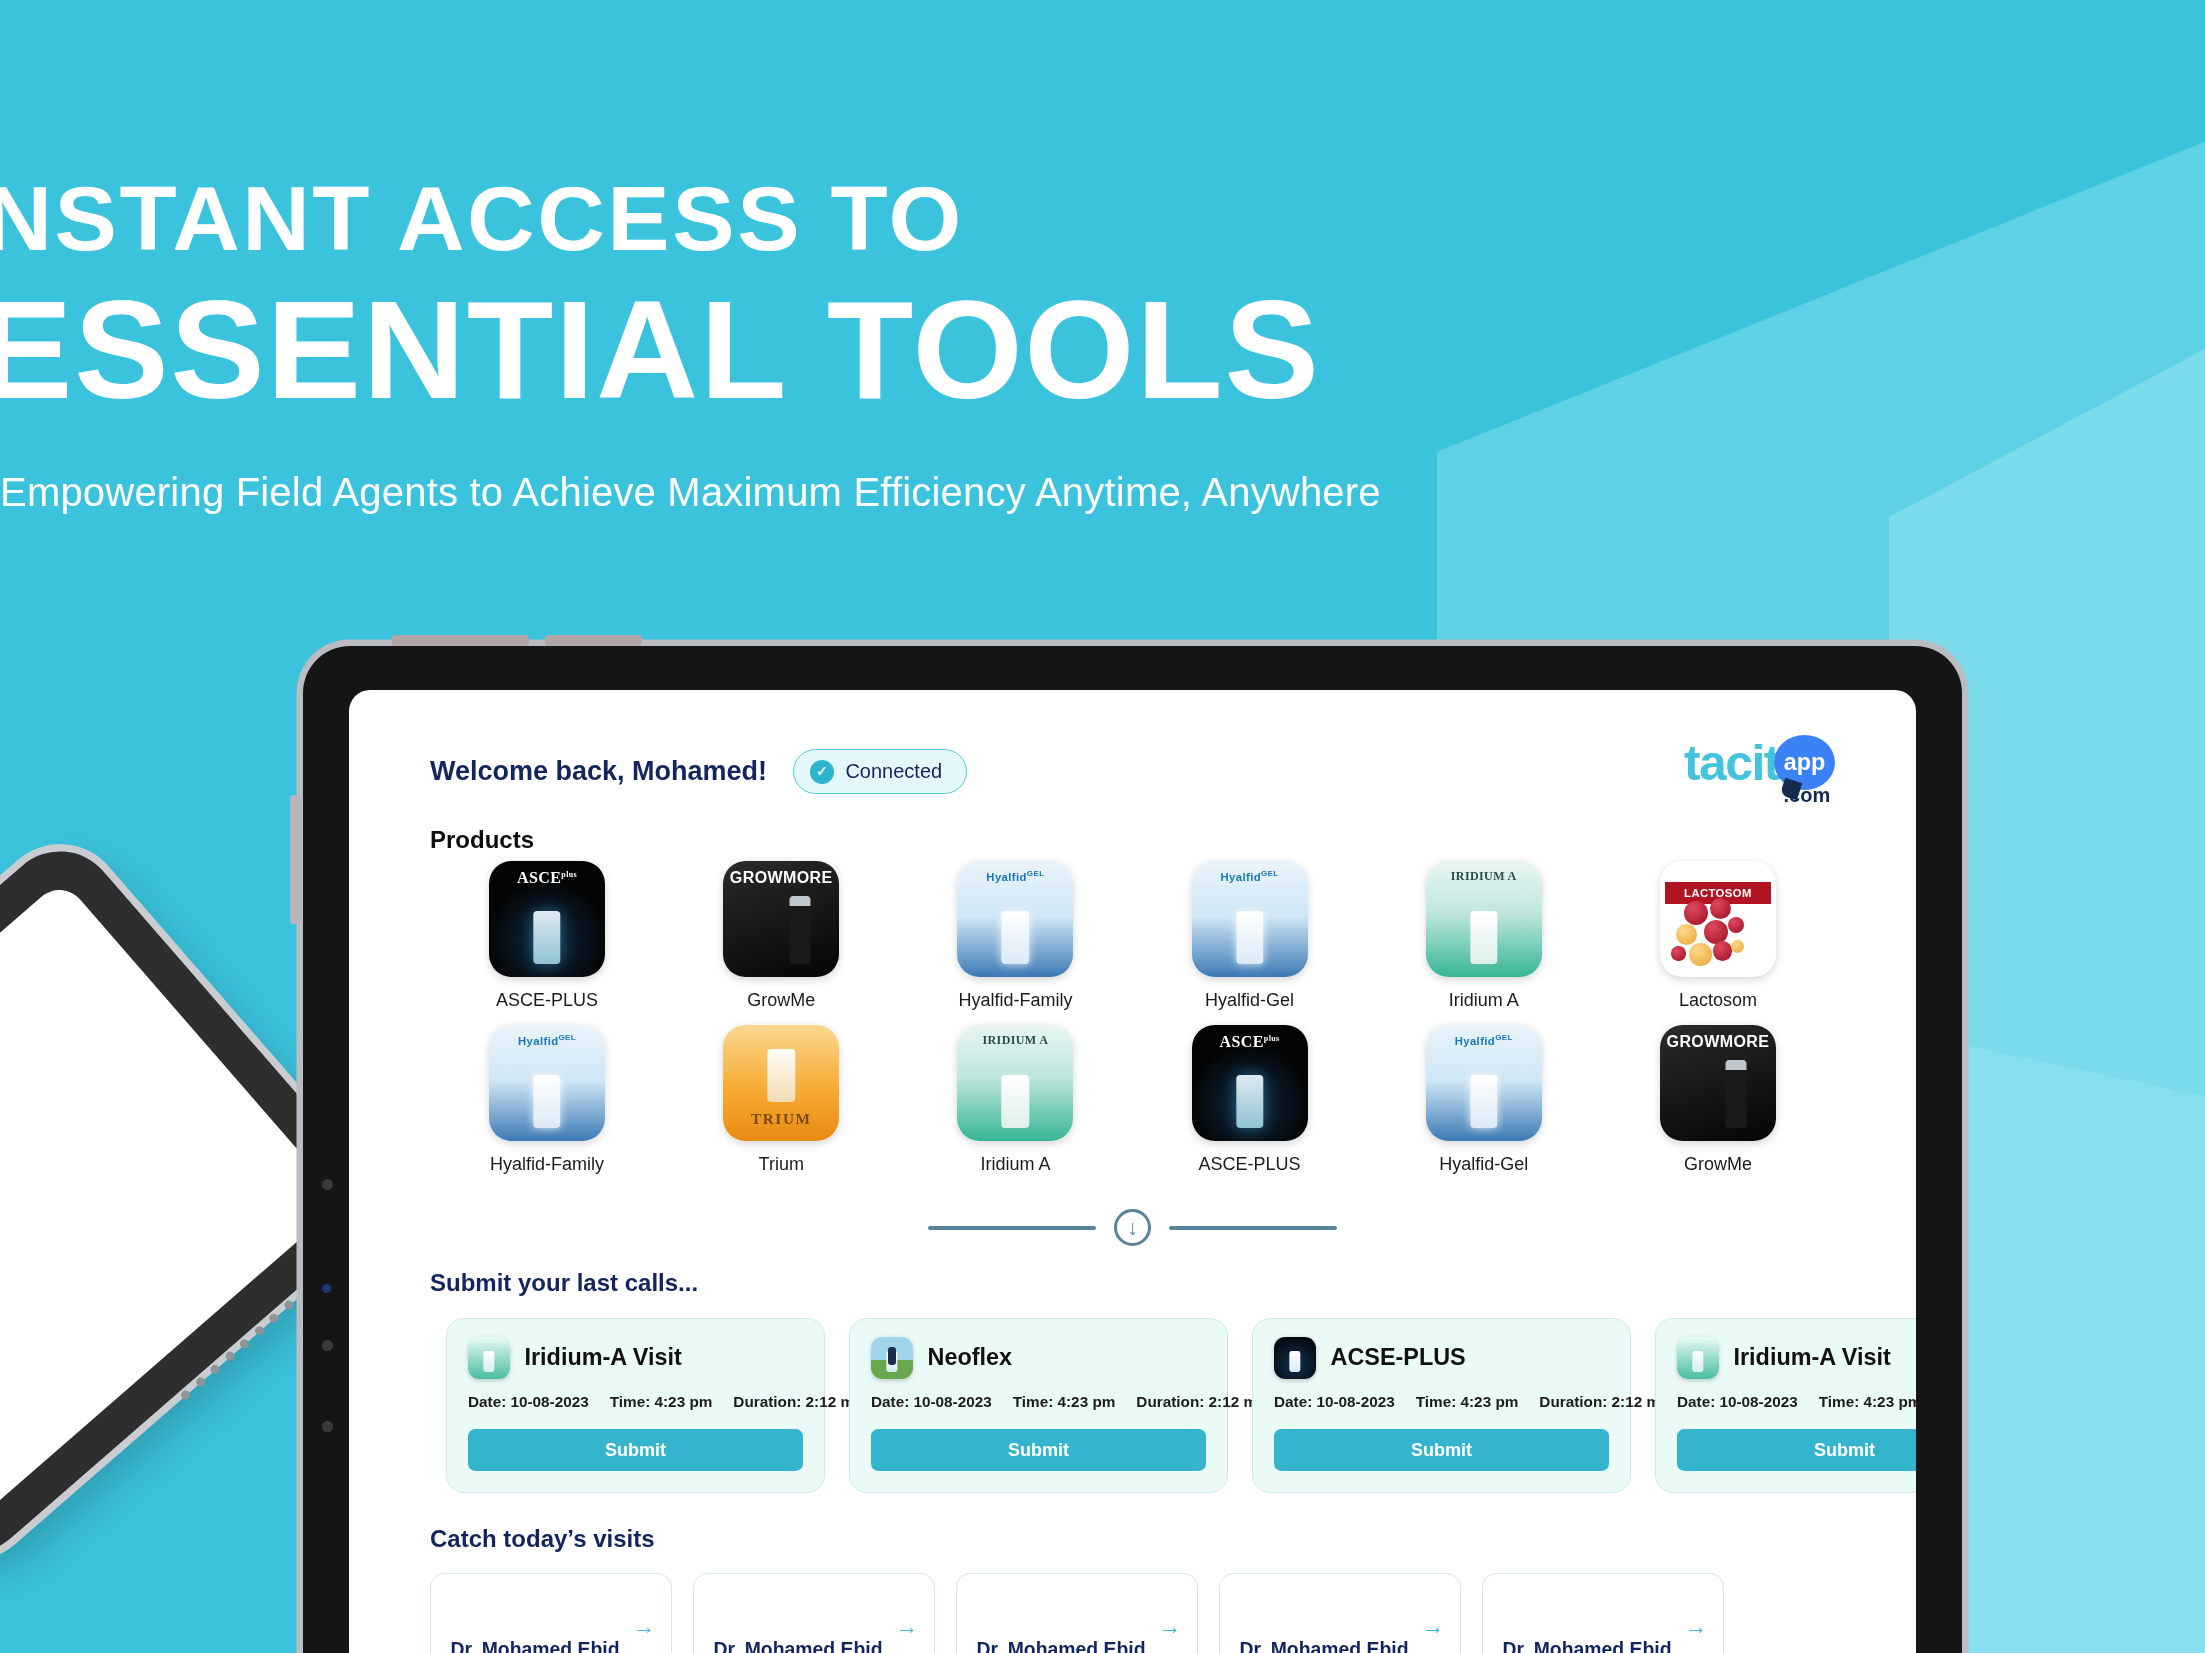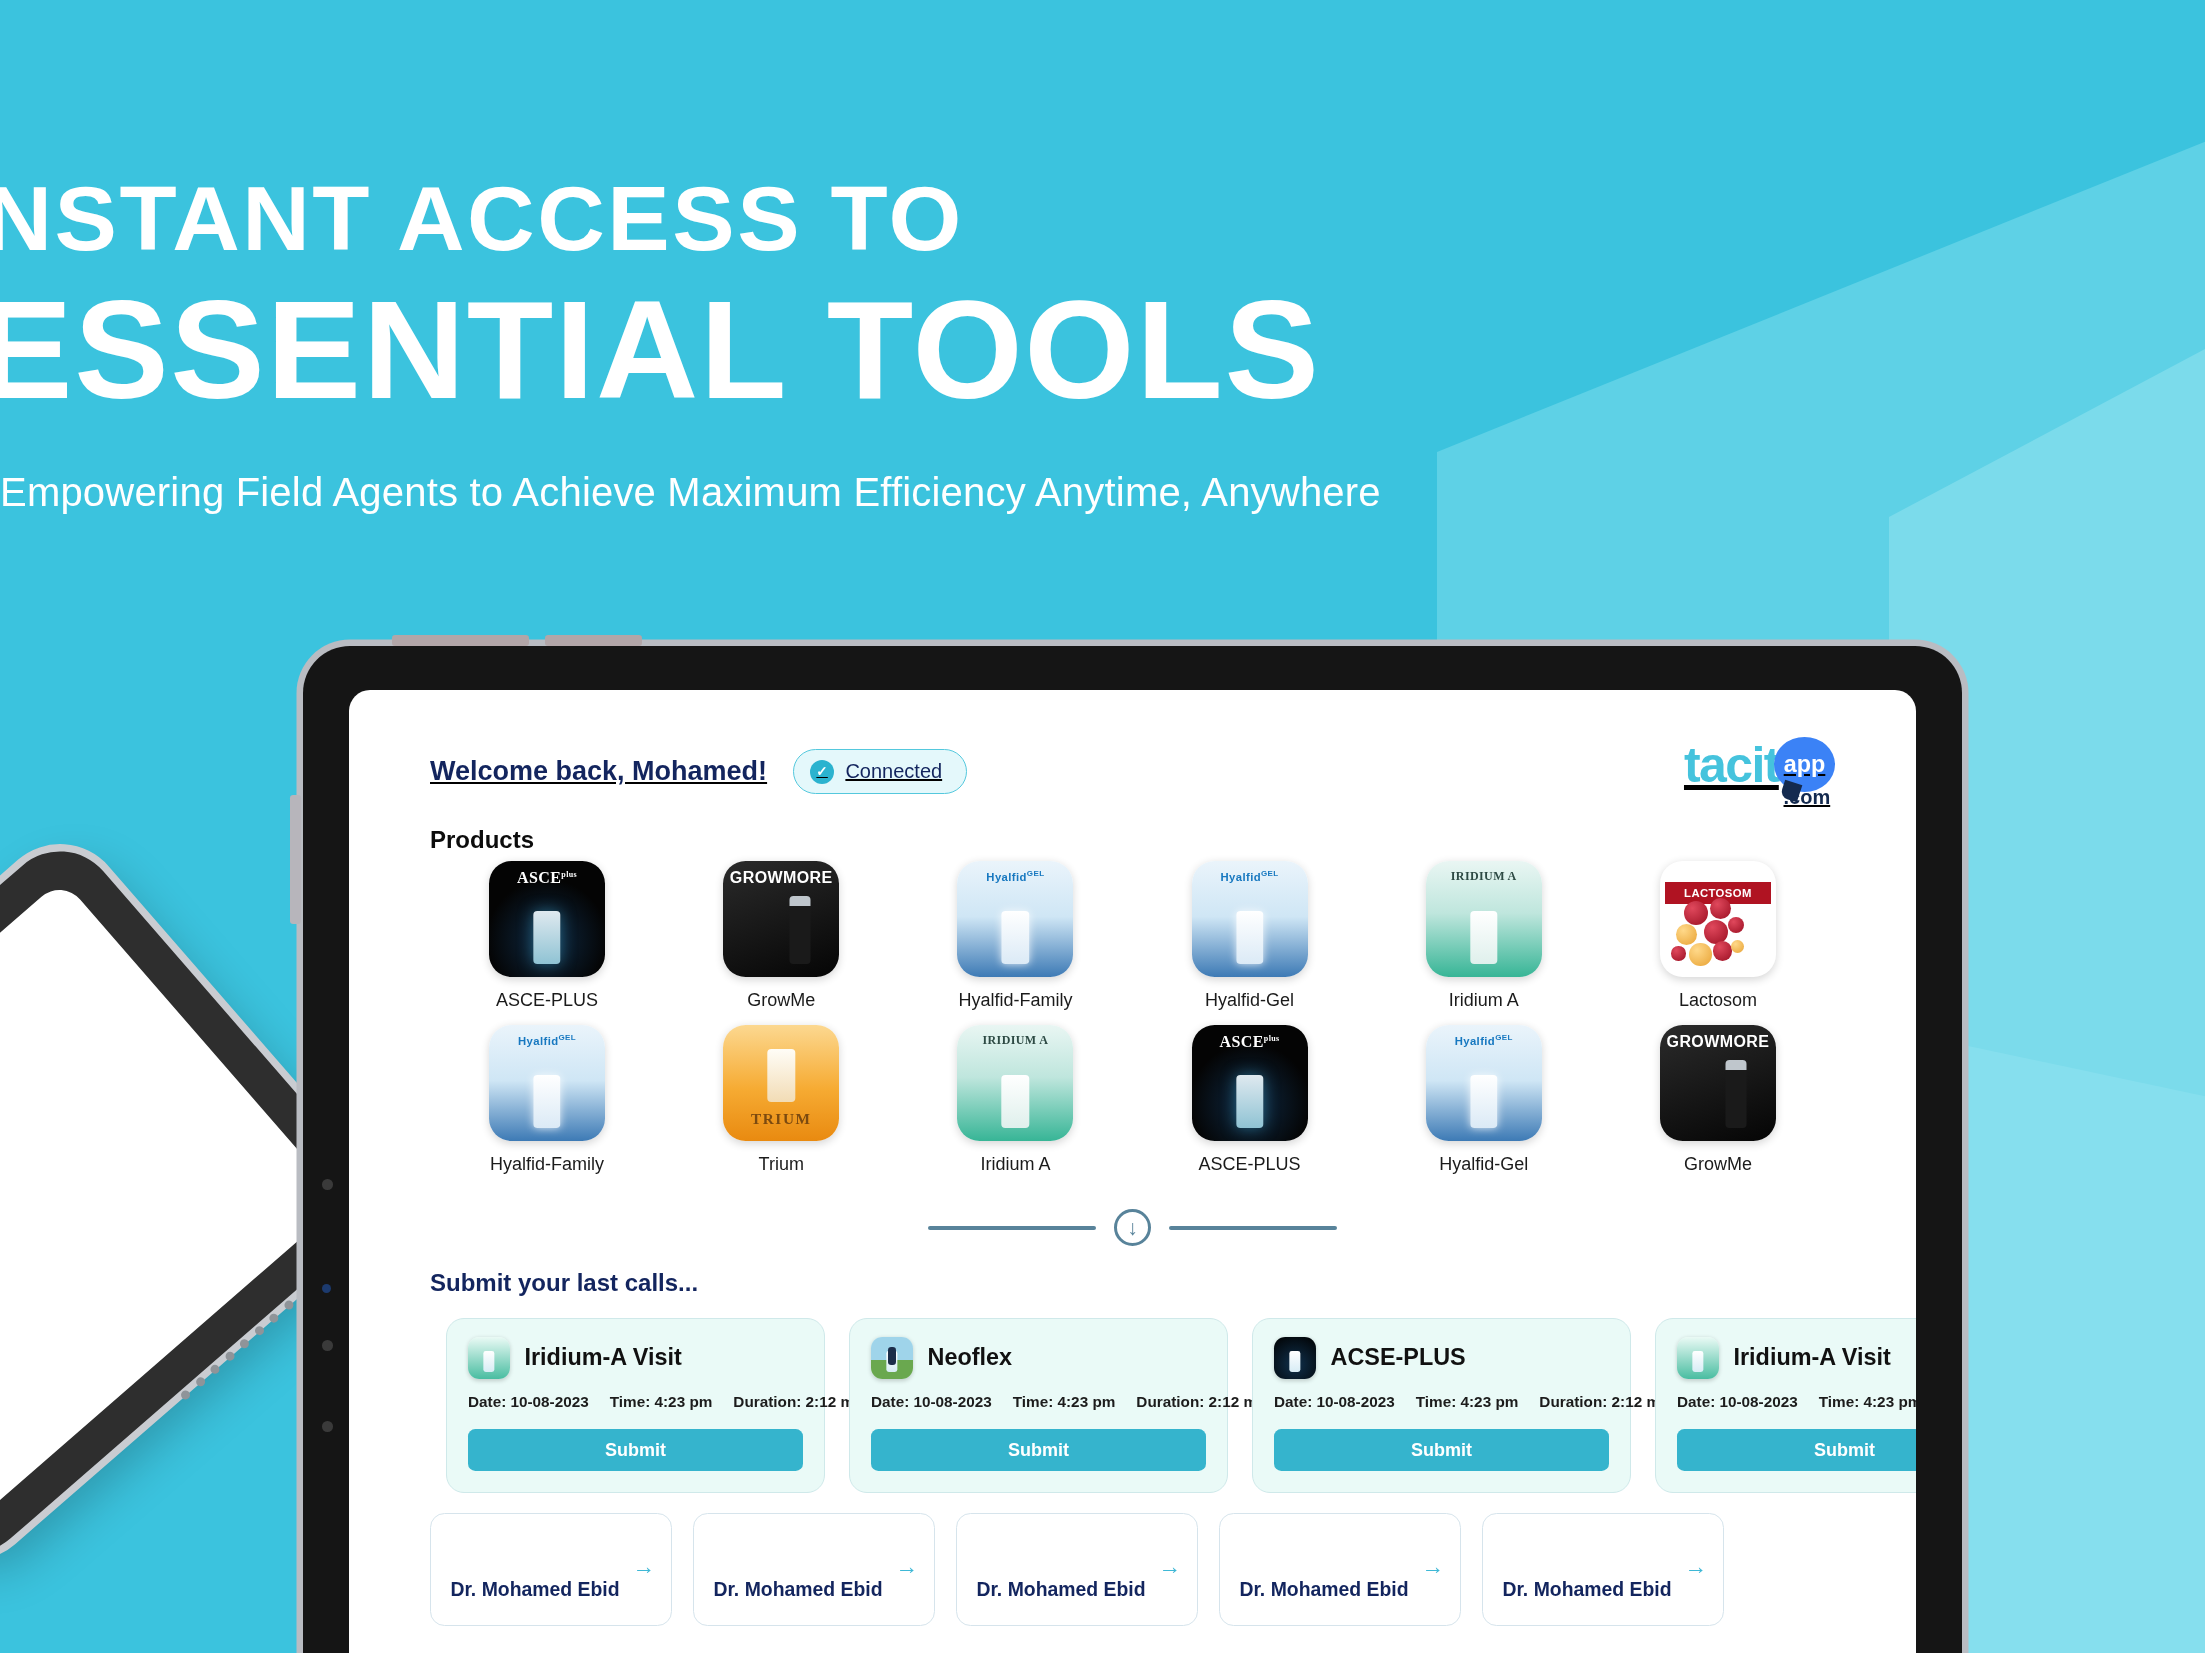--- a/index.html
+++ b/index.html
@@ -134,23 +134,22 @@
     border-radius: 21px 21px 0 0;
     overflow: hidden;
   }
   .screen-inner {
     position: absolute; inset: 0;
     padding: 50px 81px 0 81px;
   }
 
   
   .app-head {
-    display: flex; justify-content: space-between;
+    display: flex; align-items: center; justify-content: space-between;
     height: 63px;
-    text-decoration: underline;
   }
   .head-left { display: flex; align-items: center; gap: 26px; }
   .welcome {
     font-size: 27px; font-weight: 700; color: #13255e; white-space: nowrap;
   }
   .badge {
     display: inline-flex; align-items: center; gap: 11.3px;
     background: #e4f8fb;
     border: 1.6px solid #54c8dd;
     border-radius: 806px;
@@ -555,20 +554,21 @@
               <div class="call-title">Iridium-A Visit</div>
             </div>
             <div class="call-meta">
               <span>Date: 10-08-2023</span>
               <span>Time: 4:23 pm</span>
             </div>
             <div class="submit-btn">Submit</div>
           </div>
         </div>
 
+      <div class="sec-title navy" style="margin-top:32px">Catch today’s visits</div>
       <div class="visits-row" id="visits-row">
           <div class="visit-card">
             <span class="visit-name">Dr. Mohamed Ebid</span>
             <span class="visit-arrow">→</span>
           </div>
           <div class="visit-card">
             <span class="visit-name">Dr. Mohamed Ebid</span>
             <span class="visit-arrow">→</span>
           </div>
           <div class="visit-card">

